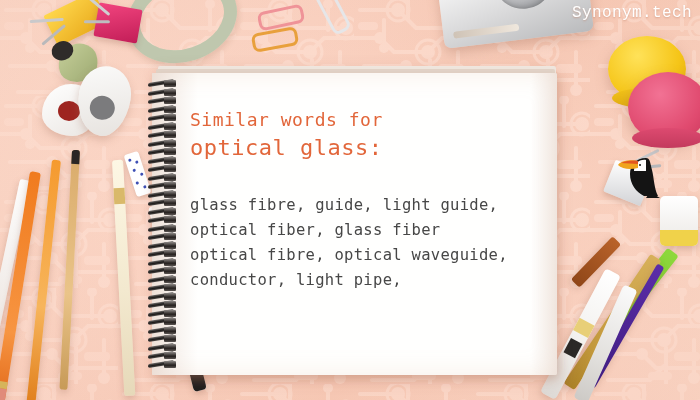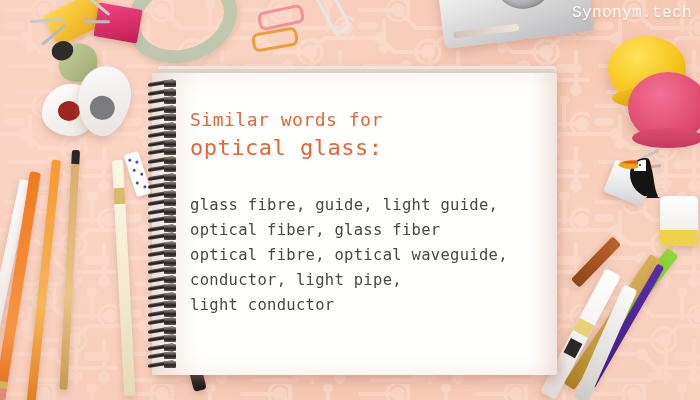--- a/index.html
+++ b/index.html
@@ -298,21 +298,20 @@
       <div class="page-shade-r"></div>
 
       <div class="content">
         <div class="t-sub">Similar words for</div>
         <div class="t-term">optical glass:</div>
         <div class="t-body">
           <div>glass fibre, guide, light guide,</div>
           <div>optical fiber, glass fiber</div>
           <div>optical fibre, optical waveguide,</div>
           <div>conductor, light pipe,</div>
-          <div>light conductor</div>
         </div>
       </div>
     </div>
     <div class="spiral">
         <div class="coil" style="top: 0px;">
           <i></i>
           <b></b>
         </div>
         <div class="coil" style="top: 8.5px;">
           <i></i>

